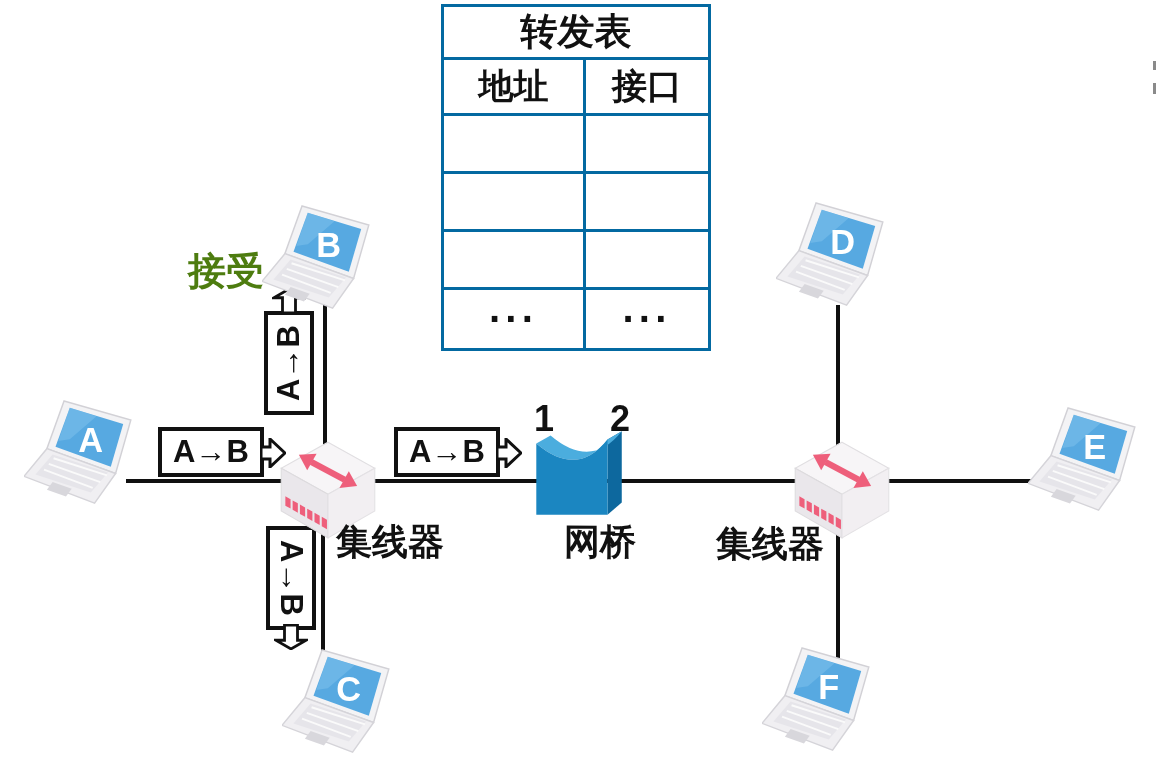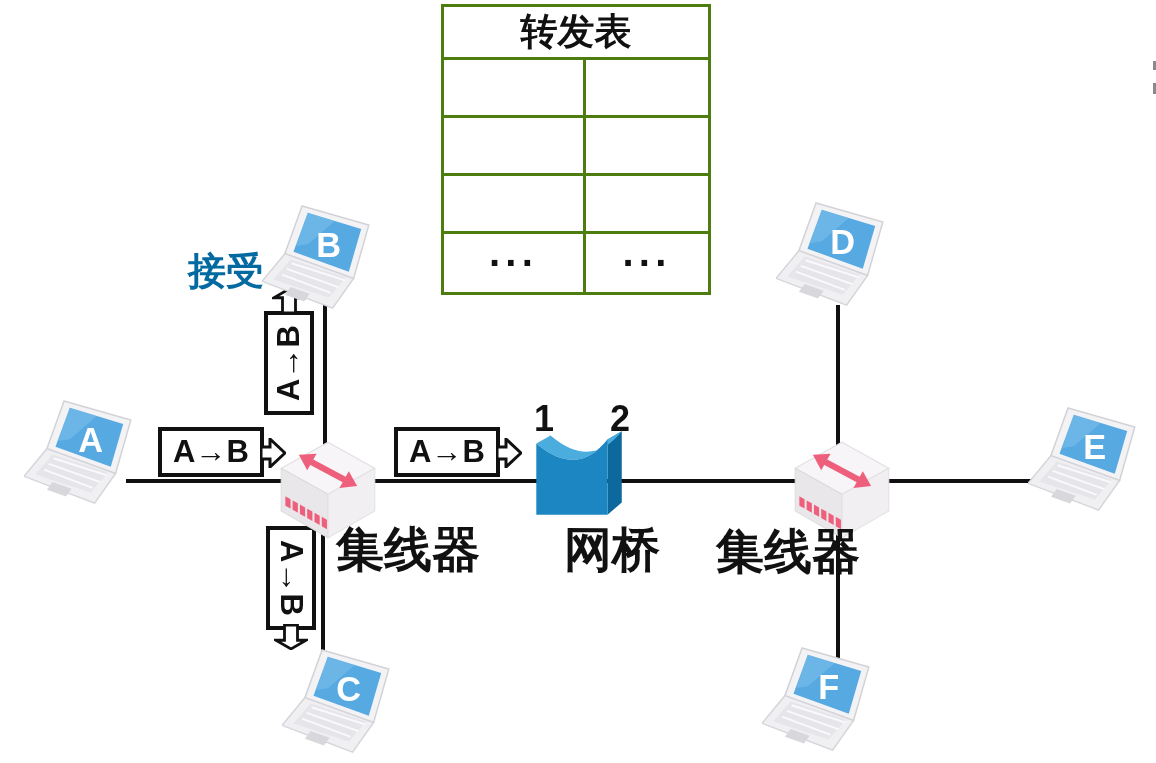--- a/index.html
+++ b/index.html
@@ -10,48 +10,48 @@
   
   .wire{position:absolute;background:#101010;z-index:1;}
   .wire.h{height:4px;}
   .wire.v{width:4px;}
   
   #fwd-table{
     position:absolute;left:441px;top:4px;width:267px;border-collapse:collapse;
     table-layout:fixed;z-index:6;background:#fff;
   }
   #fwd-table td,#fwd-table th{
-    border:3px solid #4d7c0f;text-align:center;vertical-align:middle;
+    border:3px solid #0369a1;text-align:center;vertical-align:middle;
     font-weight:bold;font-size:35px;padding:0;color:#111;
   }
   #fwd-table .title-cell{height:50px;font-size:37px;}
   #fwd-table .head-cell{height:53px;}
   #fwd-table .empty-cell{height:55px;}
   #fwd-table .dots-cell{height:58px;font-size:40px;letter-spacing:3px;line-height:1;}
   
   .frame{
     position:absolute;background:#fff;border:4px solid #111;z-index:3;
     display:flex;align-items:center;justify-content:center;
     font-weight:bold;font-size:31px;color:#111;white-space:nowrap;
   }
   .frame .vtxt-up{transform:rotate(-90deg);}
   .frame .vtxt-down{transform:rotate(90deg);}
   .frame-arrow{position:absolute;z-index:4;}
   
   .device{position:absolute;z-index:5;}
   .dev-label{
-    position:absolute;z-index:6;font-weight:bold;font-size:48px;color:#111;white-space:nowrap;
+    position:absolute;z-index:6;font-weight:bold;font-size:36px;color:#111;white-space:nowrap;
   }
   .port-label{
     position:absolute;z-index:6;font-weight:bold;font-size:36px;color:#111;
     width:32px;text-align:center;
   }
   #accept-label{
     position:absolute;left:188px;top:246px;z-index:6;
-    font-weight:bold;font-size:38px;color:#0369a1;white-space:nowrap;
+    font-weight:bold;font-size:38px;color:#4d7c0f;white-space:nowrap;
   }
   .edge-artifact{position:absolute;background:#8a8a8a;width:3px;z-index:2;}
 </style>
 </head>
 <body>
 
 <div id="canvas">
 
   <div class="wire h" style="left:126px;top:479px;width:910px;"></div>
   <div class="wire v" style="left:323px;top:300px;height:181px;"></div>
@@ -61,20 +61,24 @@
 
   <table id="fwd-table">
     <colgroup>
         <col style="width:142px">
         <col style="width:125px">
       </colgroup>
     <tbody>
         <tr>
           <th class="title-cell" colspan="2">转发表</th>
         </tr>
+    <tr>
+      <th class="head-cell">地址</th>
+      <th class="head-cell">接口</th>
+    </tr>
     <tr>
       <td class="empty-cell"></td>
       <td class="empty-cell"></td>
     </tr>
     <tr>
       <td class="empty-cell"></td>
       <td class="empty-cell"></td>
     </tr>
     <tr>
       <td class="empty-cell"></td>

